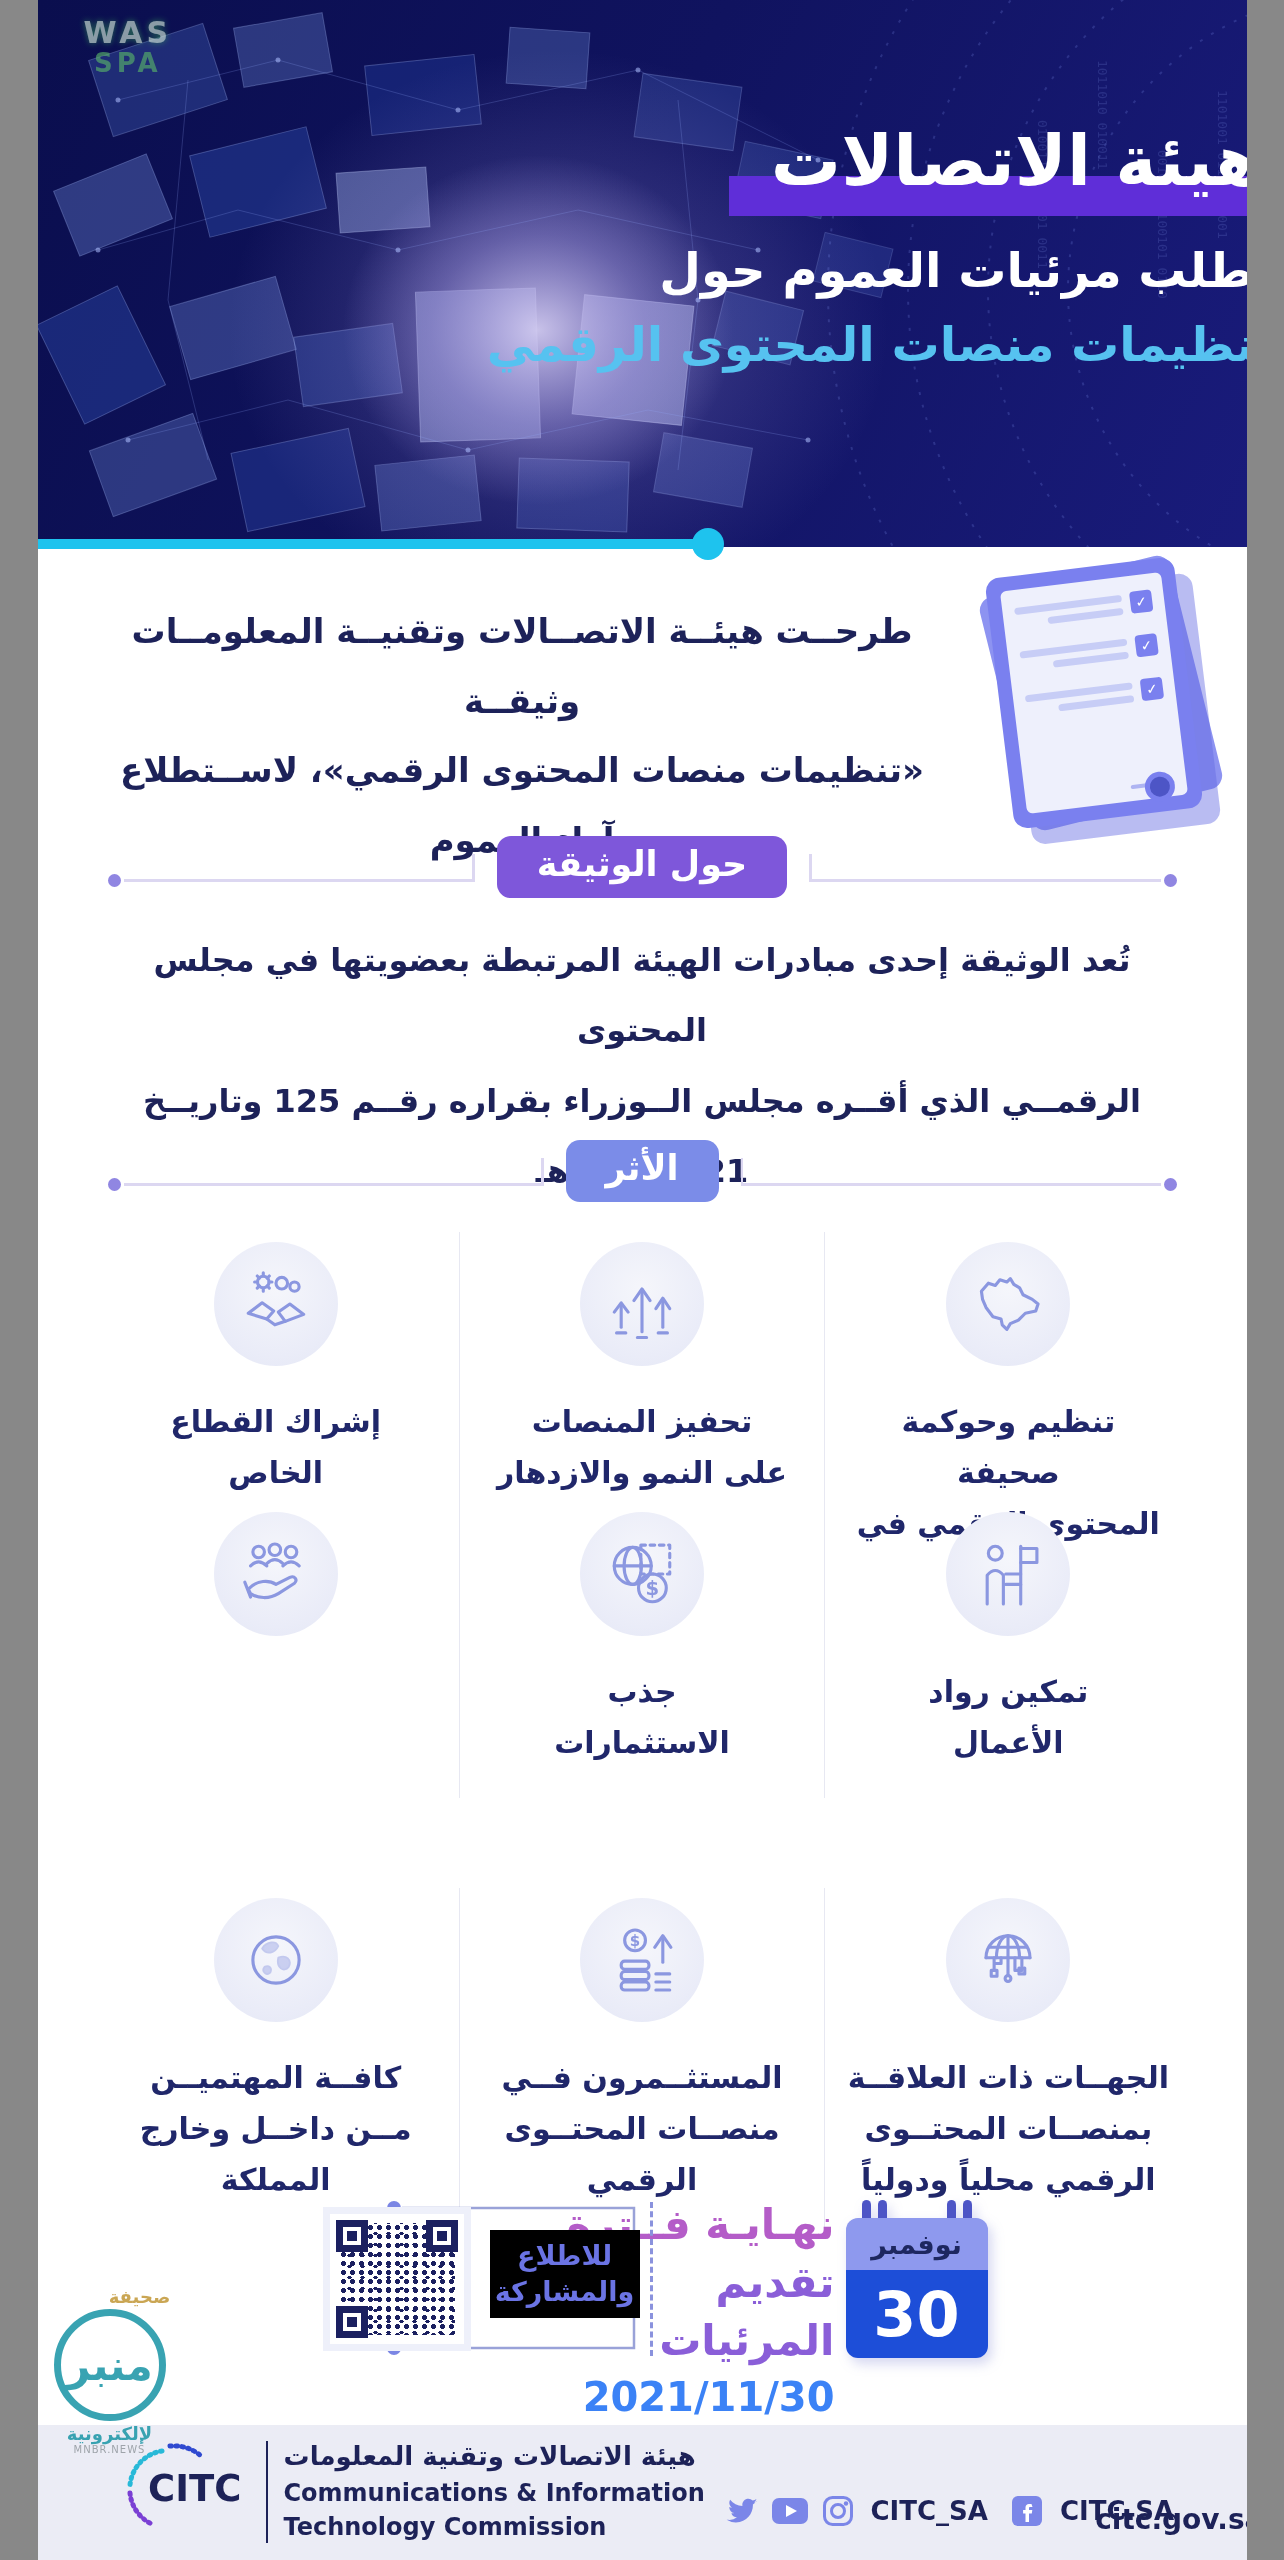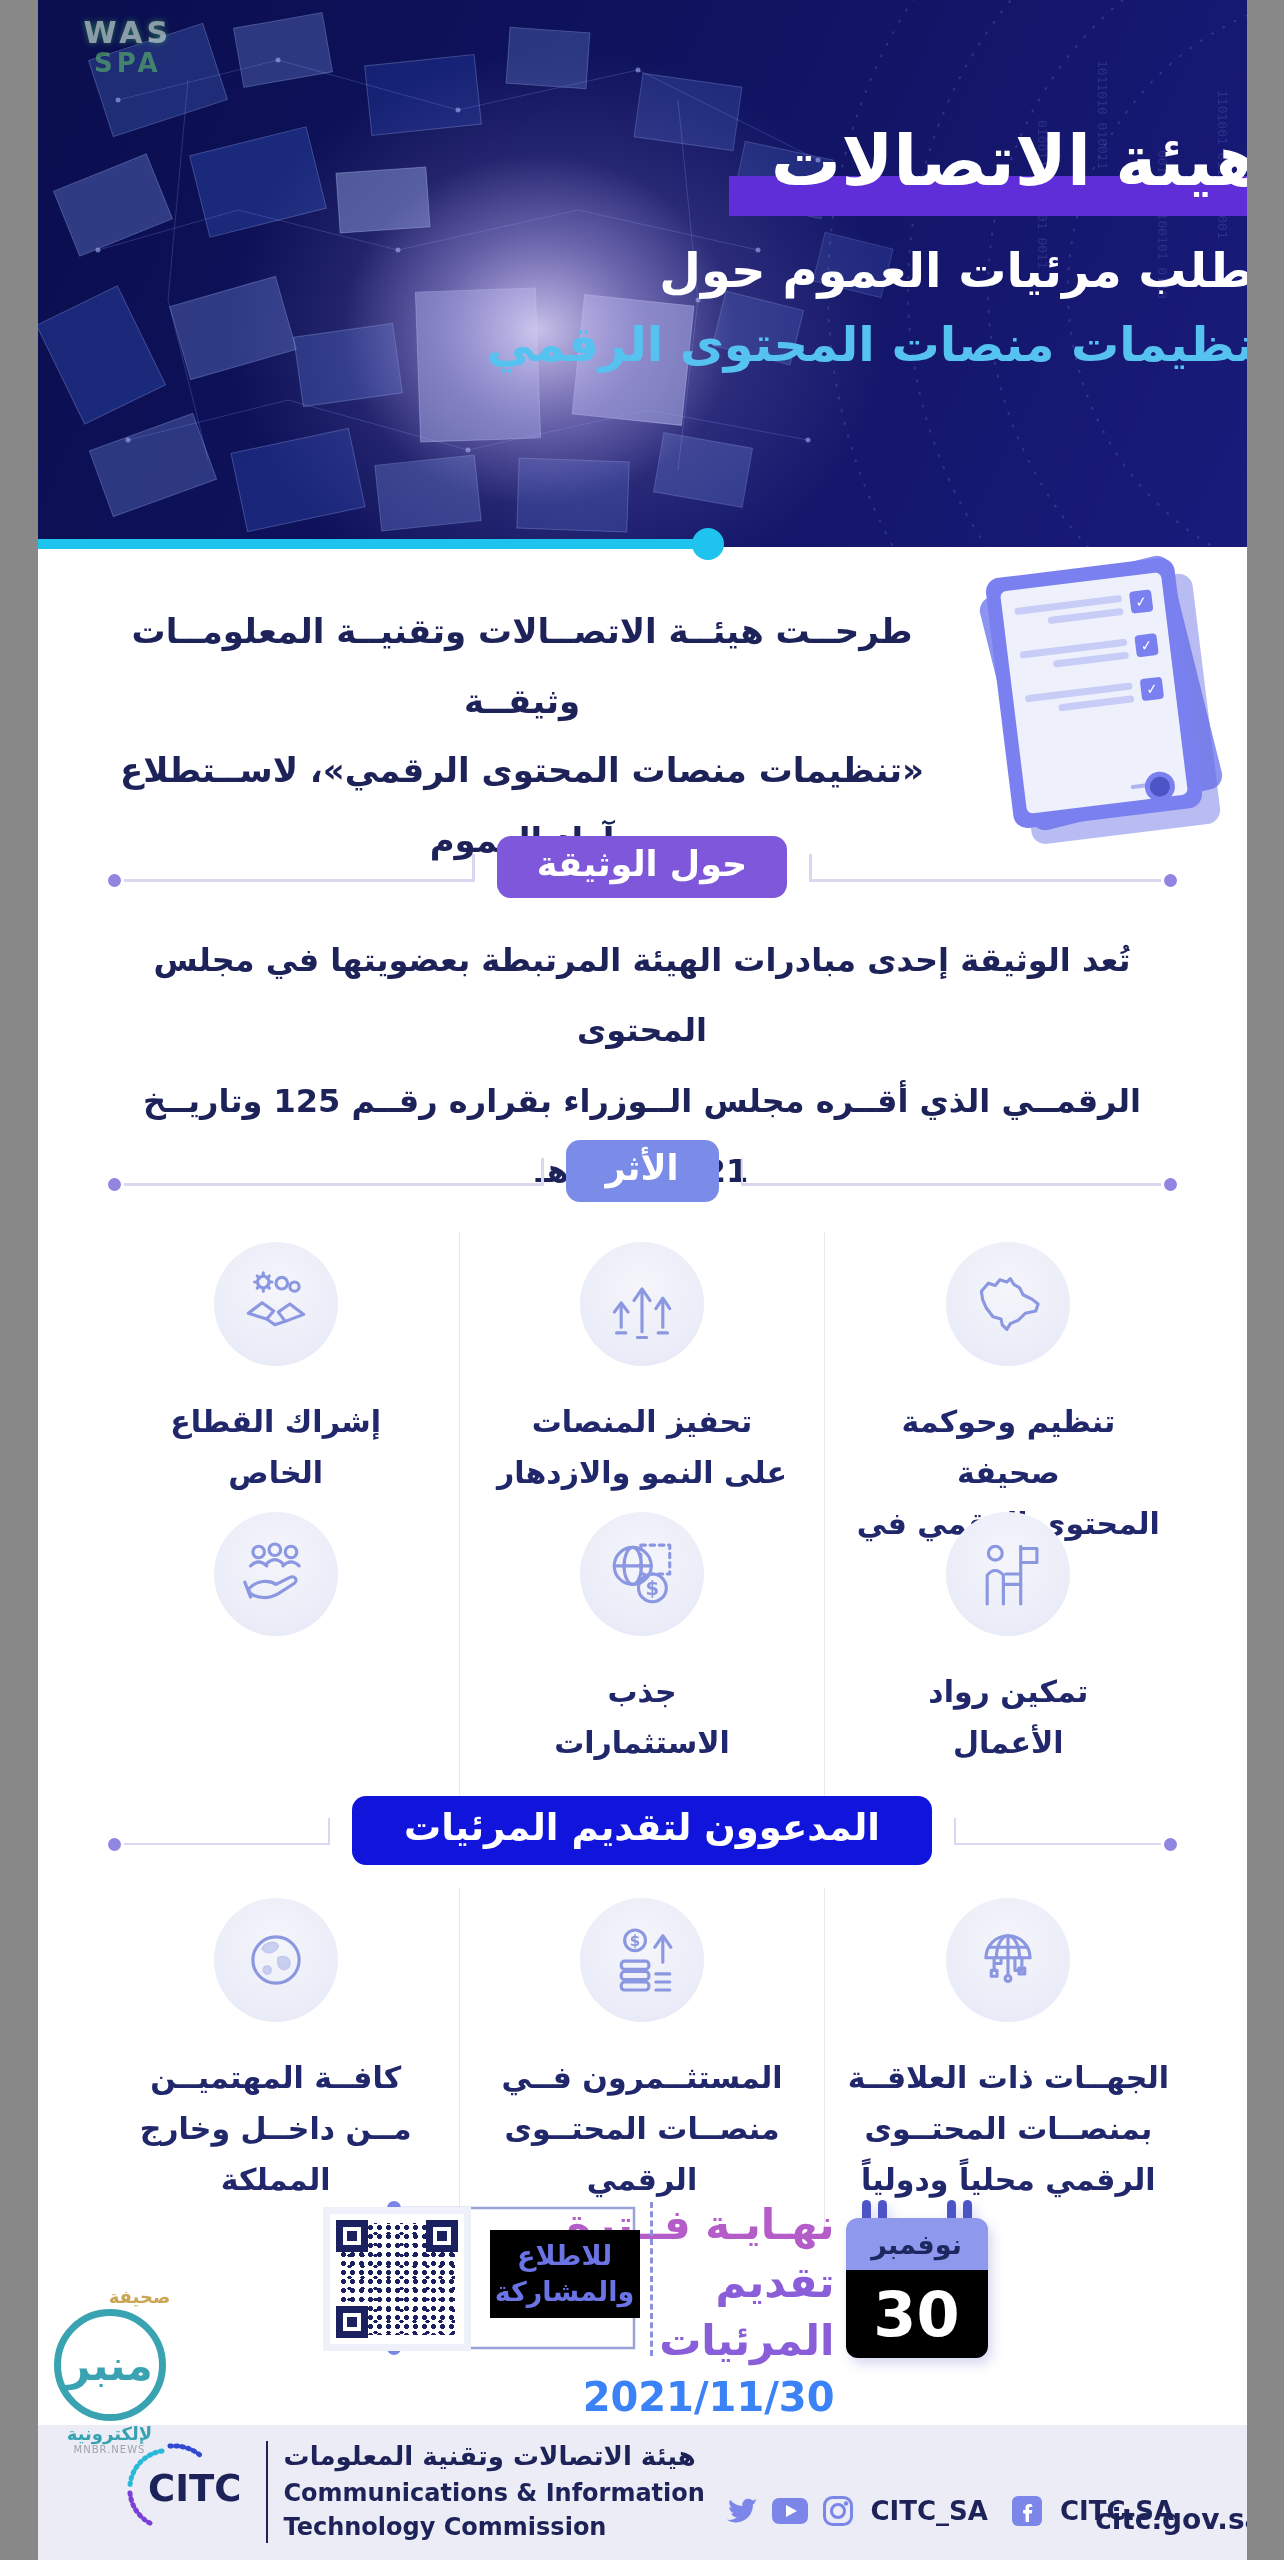--- a/index.html
+++ b/index.html
@@ -81,21 +81,21 @@
   .ic .fill { fill:#9aa4e6; opacity:.45; stroke-width:1.6; }
   .ic text { fill:#8b97e0; stroke:none; font-weight:bold; font-family:"DejaVu Sans", sans-serif; }
 
   
   .deadline { position:absolute; top:2192px; left:0; right:0; height:220px; }
   .calendar { position:absolute; right:259px; top:18px; width:142px; height:148px;
               border-radius:12px; overflow:visible; filter:drop-shadow(4px 6px 6px rgba(90,100,200,.25)); }
   .cal-head { position:absolute; top:8px; left:0; right:0; height:52px; background:#8e99ee;
               border-radius:12px 12px 0 0; color:#1d2760; font-size:27px; font-weight:bold;
               display:flex; align-items:center; justify-content:center; direction:rtl; }
-  .cal-body { position:absolute; top:60px; bottom:0; left:0; right:0; background:#000000;
+  .cal-body { position:absolute; top:60px; bottom:0; left:0; right:0; background:#1d4ed8;
               border-radius:0 0 12px 12px; color:#ffffff; font-size:62px; font-weight:bold;
               display:flex; align-items:center; justify-content:center; }
   .ring { position:absolute; top:-10px; width:9px; height:28px; border-radius:5px; background:#4d55c6; }
   .ring.r1{ left:16px; } .ring.r2{ left:32px; } .ring.r3{ right:32px; } .ring.r4{ right:16px; }
   .dl-text { position:absolute; right:412px; top:4px; width:270px; text-align:right; direction:rtl;
              font-weight:bold; line-height:1.38; }
   .dl-l1 { color:#b45cc8; font-size:42px; }
   .dl-l2 { color:#8a5ed8; font-size:42px; }
   .dl-date { color:#3b82f6; font-size:40px; direction:ltr; }
   .dl-dash { position:absolute; left:612px; top:10px; height:154px; border-left:3.5px dashed #8a92dd; }
@@ -365,33 +365,20 @@
             <circle cx="31" cy="11" r="5"></circle>
             <circle cx="45" cy="13" r="5"></circle>
           <path d="M10 25 q7 -7 14 0 M24 23 q7 -7 14 0 M38 25 q7 -7 14 0"></path>
           <path d="M8 45 C16 37 26 37 32 41 L44 35 C48 33 51 37 48 40 L34 49 C26 54 16 53 10 49 Z"></path>
           <path d="M5 39 l5 13"></path>
         </svg>
       </div>
     </div>
   </div>
 
-  <div class="section-row" style="top:1796px;">
-    <div class="deco dl">
-        <span class="dot"></span>
-        <span class="hline"></span>
-        <span class="vstub"></span>
-      </div>
-    <div class="sec-box blue">المدعوون لتقديم المرئيات</div>
-    <div class="deco dr">
-        <span class="dot"></span>
-        <span class="hline"></span>
-        <span class="vstub"></span>
-      </div>
-  </div>
 
   <div class="cards" style="top:1888px;">
     <div class="cell">
       <div class="icon-circle">
         <svg class="ic" viewBox="0 0 64 64">
           <path d="M13 30 a19 19 0 0 1 38 0"></path>
           <path d="M22 30 a10 19 0 0 1 20 0"></path>
           <path d="M32 11 v19 M16 21 h32"></path>
           <path d="M13 30 h38"></path>
           <path d="M20 30 v9 M32 30 v15 M44 30 v7 M26 30 v5 h-6 v5 M38 30 v11 h6"></path>

